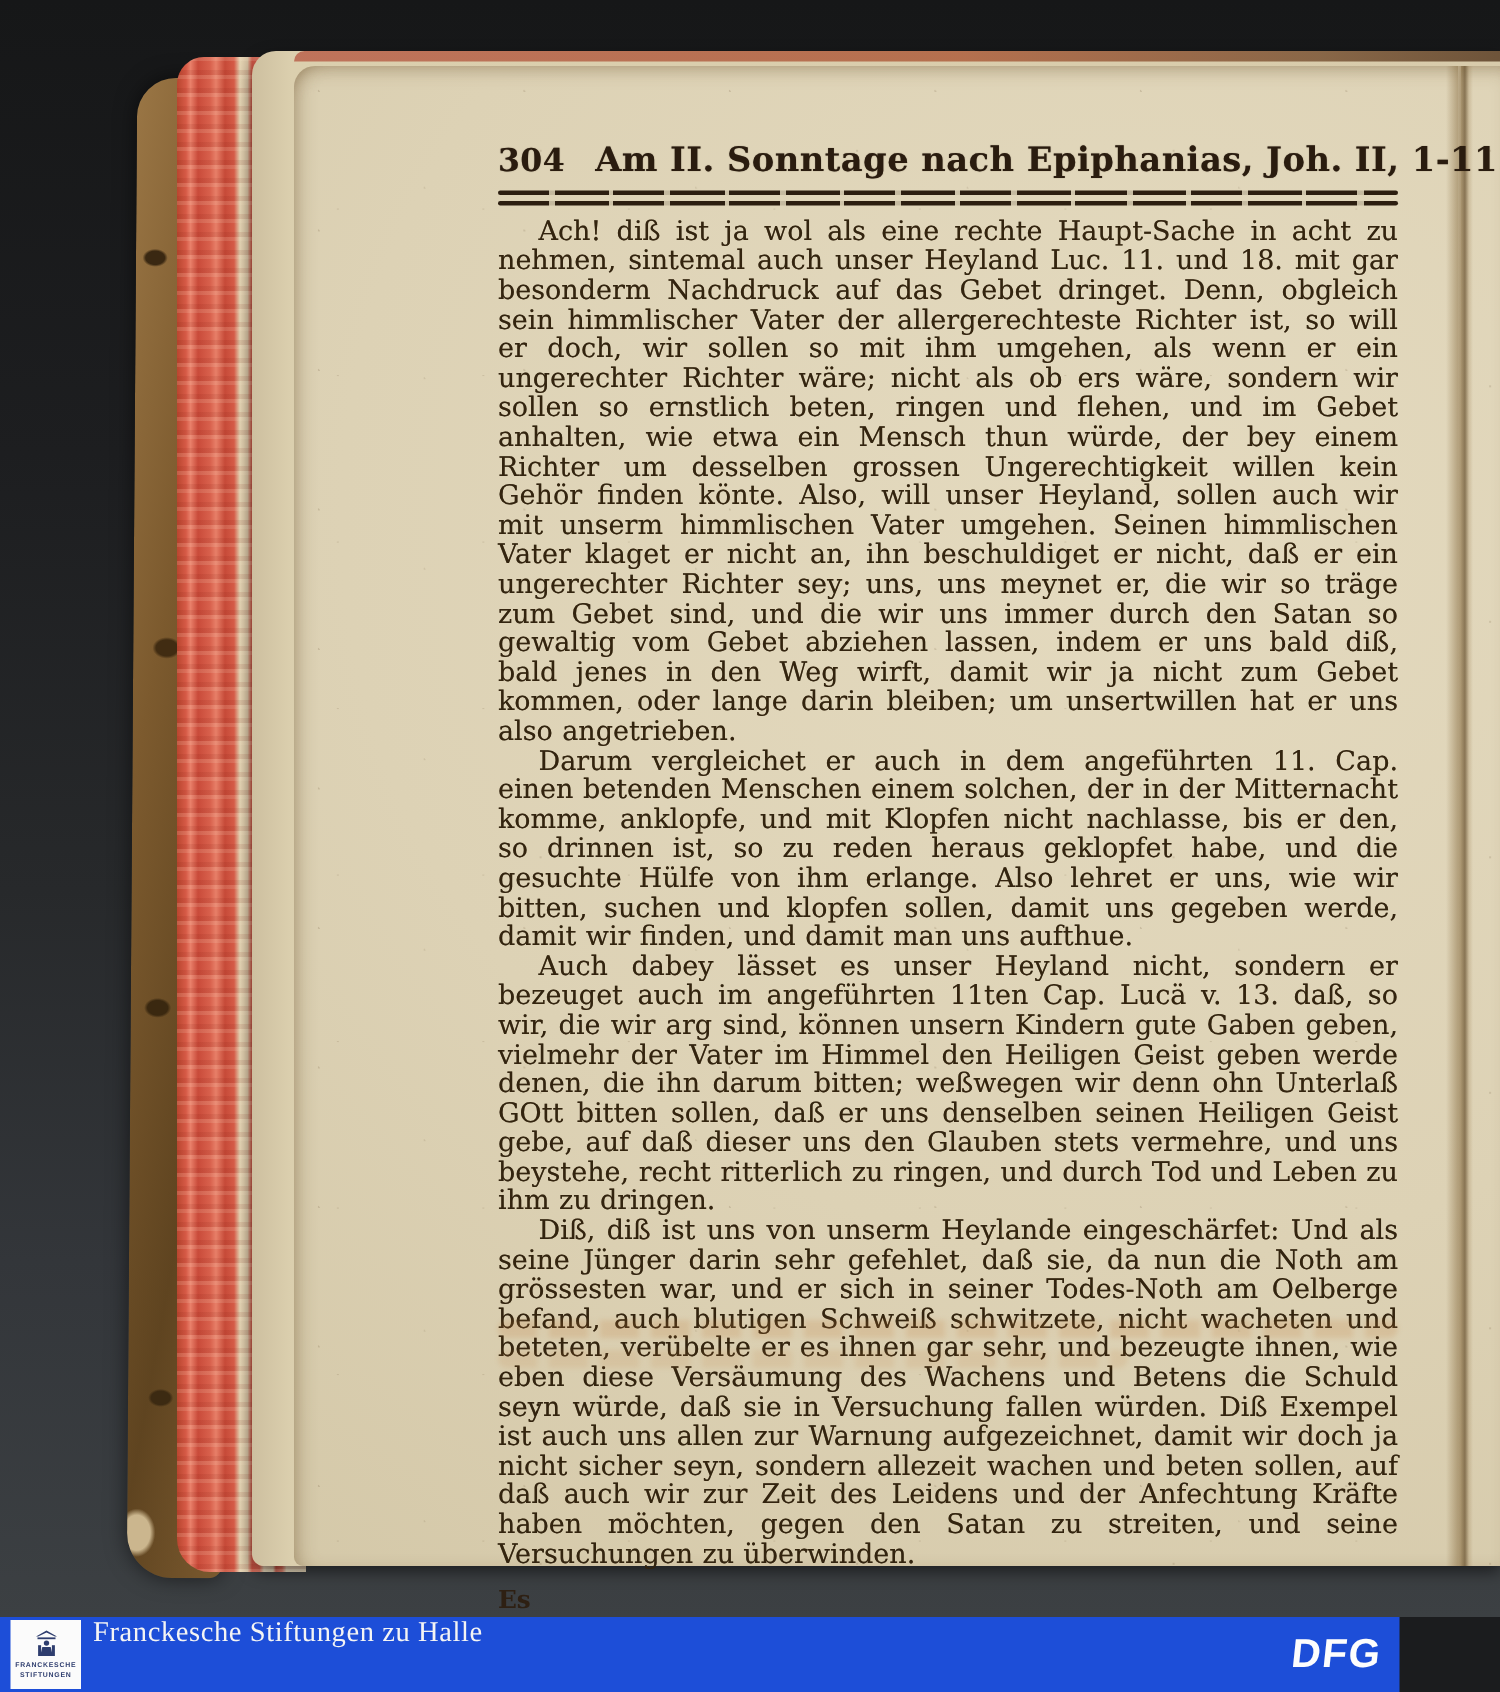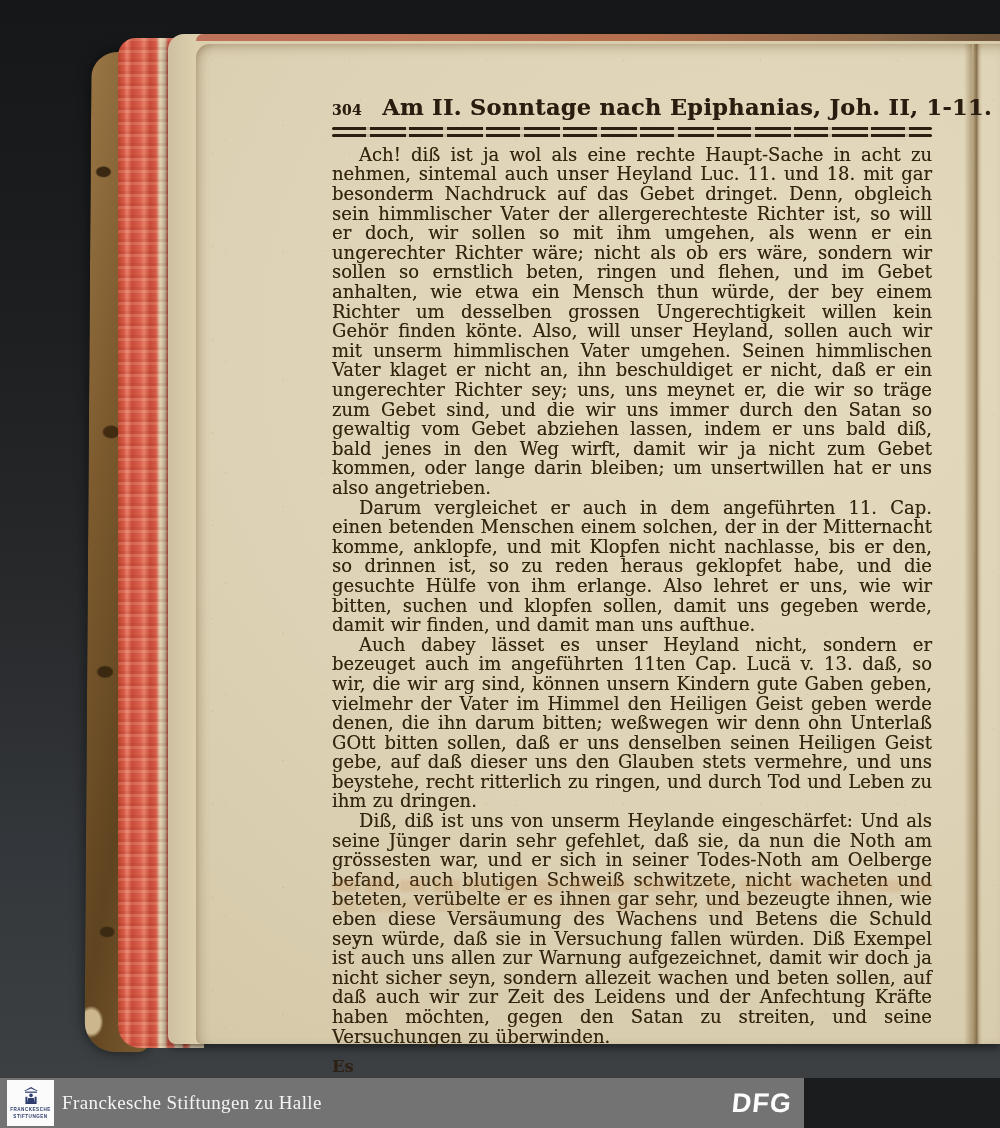--- a/index.html
+++ b/index.html
@@ -82,21 +82,21 @@
     background:linear-gradient(180deg,#f3ecd6,rgba(243,236,214,.25) 30%,rgba(243,236,214,.15));
     opacity:.8;
   }
   
   .print{position:absolute;left:136px;top:50px;width:600px;color:#2e2013;}
   .headline{
     display:flex;align-items:baseline;gap:20px;white-space:nowrap;
     font-weight:bold;font-size:22.5px;letter-spacing:.3px;
     color:#2a1c0f;text-shadow:0 0 .6px rgba(42,28,15,.6);
   }
-  .headline .pageno{font-size:14px;}
+  .headline .pageno{font-size:21px;}
   .rules{margin-top:7px;}
   .rule{
     height:3.2px;margin-bottom:3.5px;
     background:repeating-linear-gradient(90deg,#2c1e10 0 34px, rgba(44,30,16,.15) 34px 38px,#2c1e10 38px 74px, rgba(44,30,16,.1) 74px 77px);
     border-radius:2px;
   }
   .body-text{
     margin-top:8px;
     font-size:18px;line-height:19.6px;text-align:justify;
     color:#33240f;
@@ -113,22 +113,22 @@
   }
   .bleed{ 
     position:absolute;left:136px;width:600px;height:12px;border-radius:6px;
     background:repeating-linear-gradient(90deg,rgba(193,122,58,.38) 0 26px,rgba(193,122,58,.05) 26px 34px);
     filter:blur(1.6px);opacity:.5;pointer-events:none;
   }
   .bleed.b1{top:836px;}
   .bleed.b2{top:856px;width:420px;opacity:.35;}
   
   .footer{
-    position:absolute;left:0;bottom:0;width:804px;height:50px;
-    background:#737373;display:flex;align-items:center;
+    position:absolute;left:0;bottom:0;width:933px;height:50px;
+    background:#1d4ed8;display:flex;align-items:flex-start;
   }
   .logo-box{
     position:absolute;left:7px;top:2px;width:47px;height:46px;background:#fbfbfb;
     display:flex;flex-direction:column;align-items:center;justify-content:center;gap:1px;
     cursor:pointer;
   }
   .logo-mark{line-height:0;}
   .logo-text{font-family:"Liberation Sans",sans-serif;font-size:4.6px;letter-spacing:.5px;
     color:#2e3d6e;font-weight:bold;text-align:center;line-height:1.25;}
   .footer-title{

